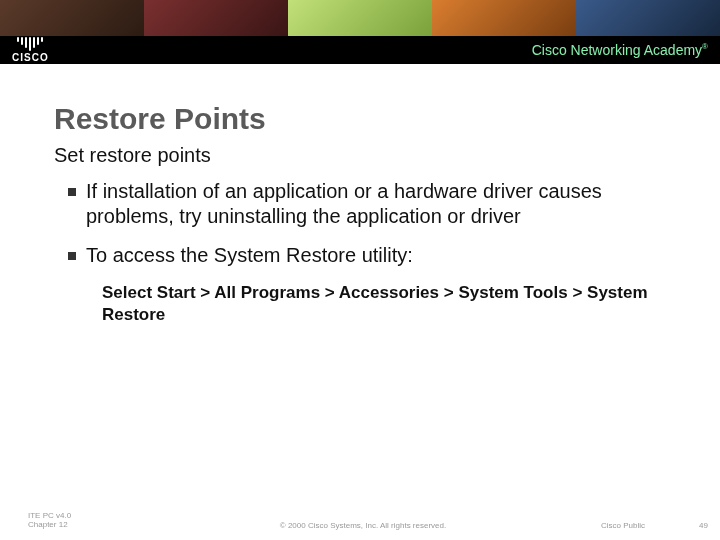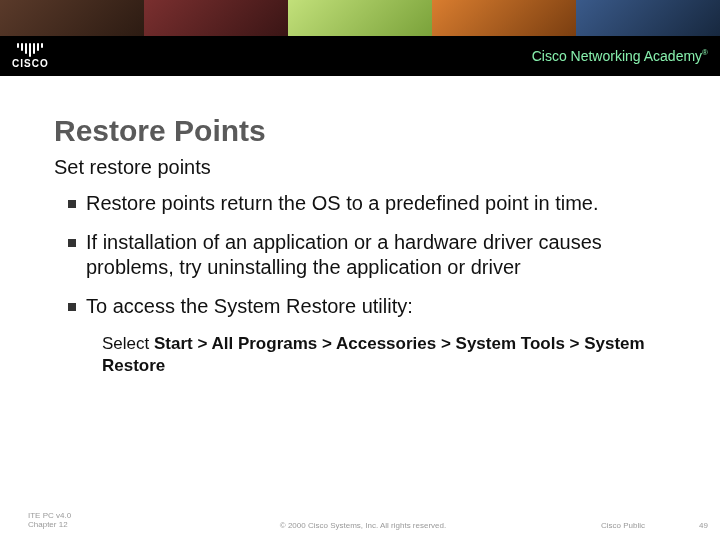--- a/index.html
+++ b/index.html
@@ -26,21 +26,21 @@
     height: 36px;
     display: flex;
   }
   .banner-photos .ph { flex: 1; }
   .ph1 { background: linear-gradient(135deg,#5a3a2a,#2c1b12); }
   .ph2 { background: linear-gradient(135deg,#7a2f2f,#3a1515); }
   .ph3 { background: linear-gradient(135deg,#c2e07a,#7aa23a); }
   .ph4 { background: linear-gradient(135deg,#d97d2f,#7a3e10); }
   .ph5 { background: linear-gradient(135deg,#3a5a8a,#17283f); }
   .banner-bar {
-    height: 40px;
+    height: 28px;
     background: #000;
     display: flex;
     align-items: center;
     justify-content: space-between;
     padding: 0 12px;
     box-sizing: border-box;
   }
   .logo {
     display: flex;
     flex-direction: column;
@@ -105,21 +105,21 @@
     height: 8px;
     background: #333;
   }
   .substep {
     margin: 8px 0 0 48px;
     font-size: 17px;
     line-height: 1.28;
     font-weight: bold;
     color: #111;
   }
-  .substep .lead { font-weight: normal; }
+  .substep .lead { font-weight: bold; }
 
   .footer {
     position: absolute;
     left: 8px;
     bottom: 10px;
     width: 100%;
     display: flex;
     align-items: flex-end;
     font-size: 8px;
     color: #9a9a9a;
@@ -161,21 +161,20 @@
         <span>Cisco Networking Academy</span><sup>®</sup>
       </div>
     </div>
   </div>
 
   <div class="content">
     <h1 class="title">Restore Points</h1>
     <div class="subtitle">Set restore points</div>
 
     <ul class="bullets">
-      <li>Restore points return the OS to a predefined point in time.</li>
       <li>If installation of an application or a hardware driver causes problems, try uninstalling the application or driver</li>
       <li>To access the System Restore utility:</li>
     </ul>
 
     <div class="substep">
       <span class="lead">Select </span><span>Start &gt; All Programs &gt; Accessories &gt; System Tools &gt; System Restore</span>
     </div>
   </div>
 
   <div class="footer">

